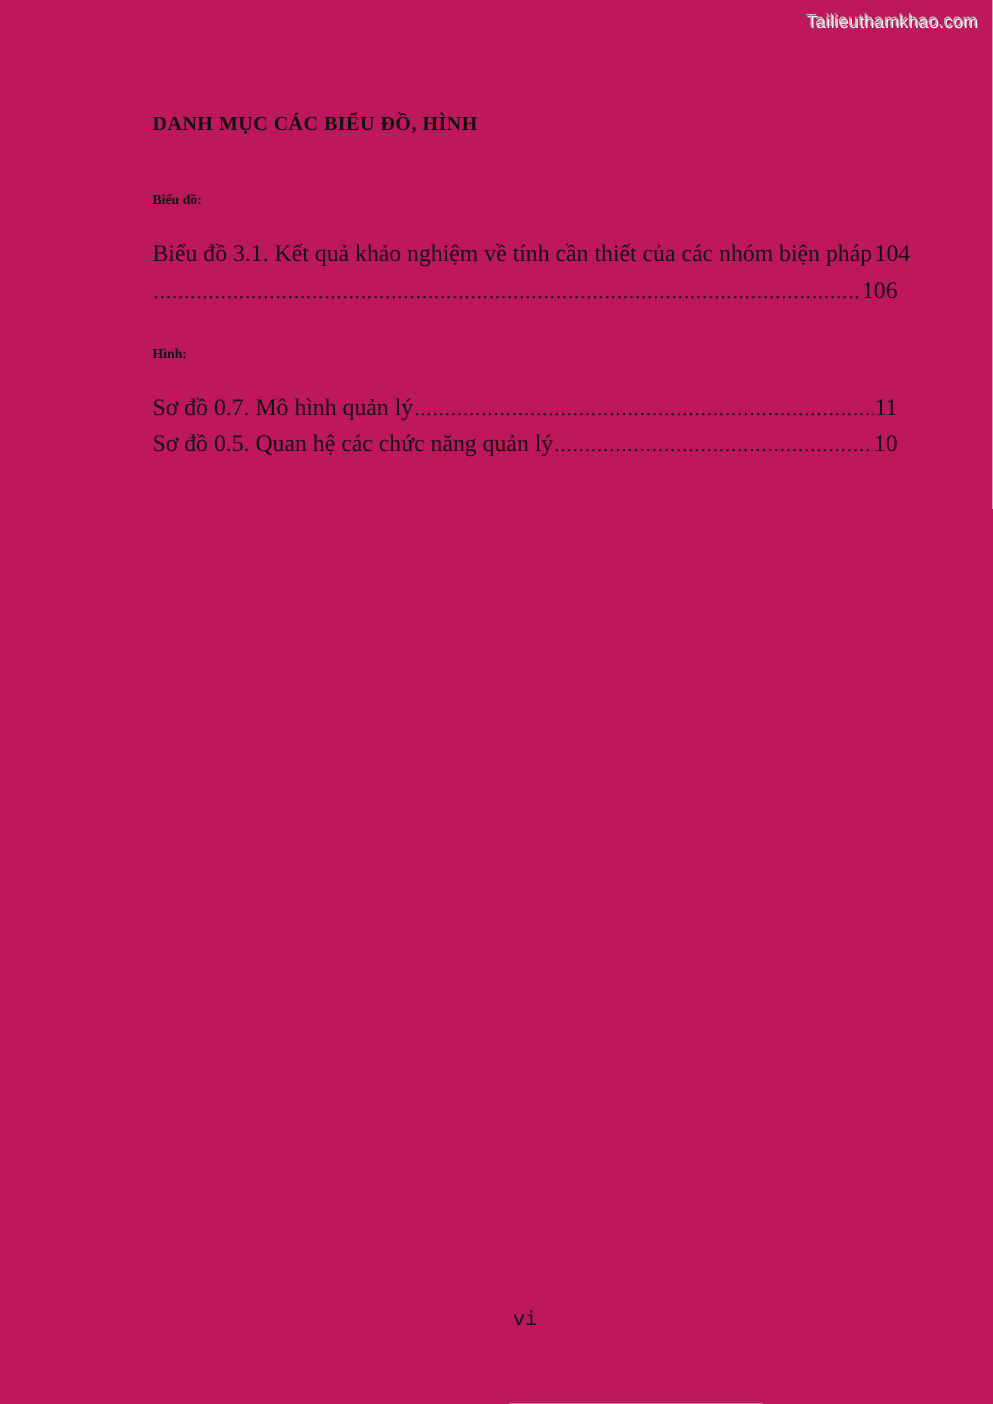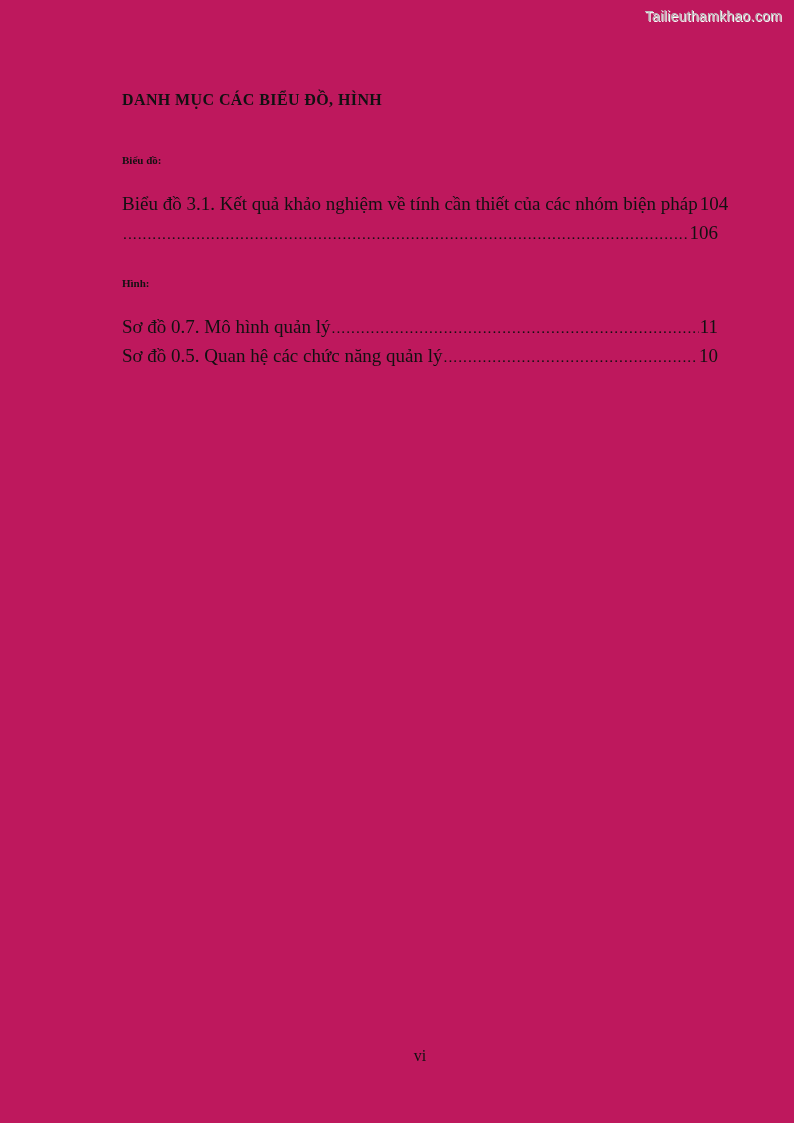--- a/index.html
+++ b/index.html
@@ -84,20 +84,21 @@
 
   .toc-page { flex: 0 0 auto; margin-top: 12px; }
 
   .page-footer {
     position: absolute;
     bottom: 58px;
     left: 122px;
     width: 596px;
     text-align: center;
     font-size: 16px;
+    font-family: Liberation Mono, monospace;
   }
 </style>
 </head>
 <body>
 
 <div class="page">
 
   <div class="watermark">Tailieuthamkhao.com</div>
 
   <div class="content">

